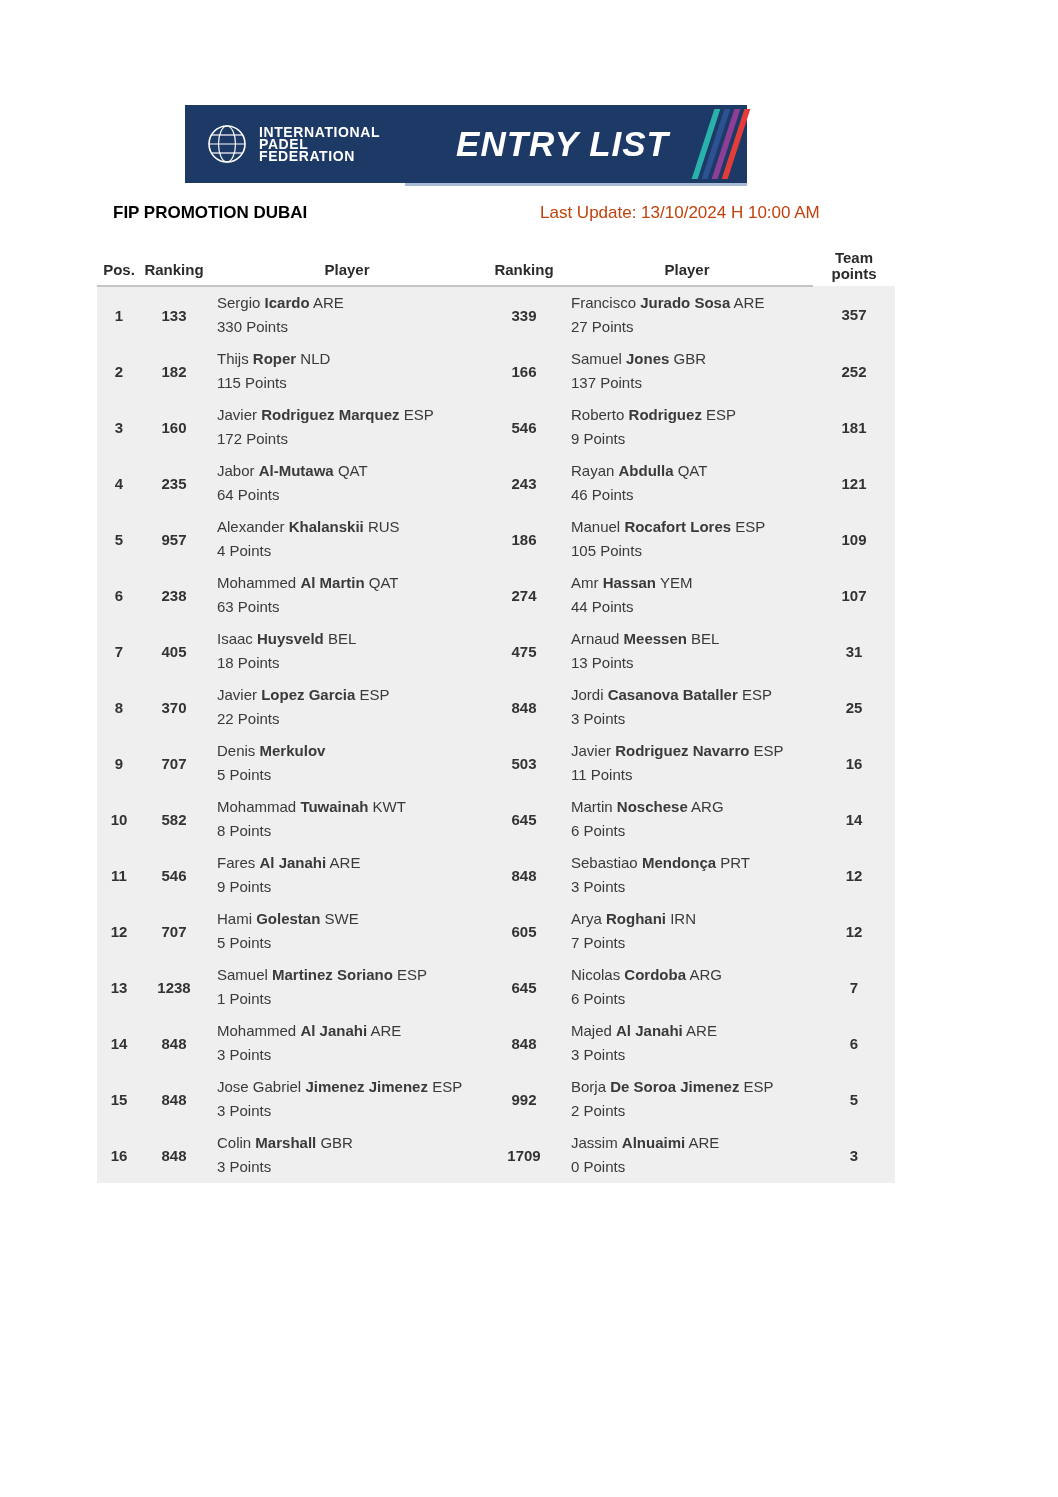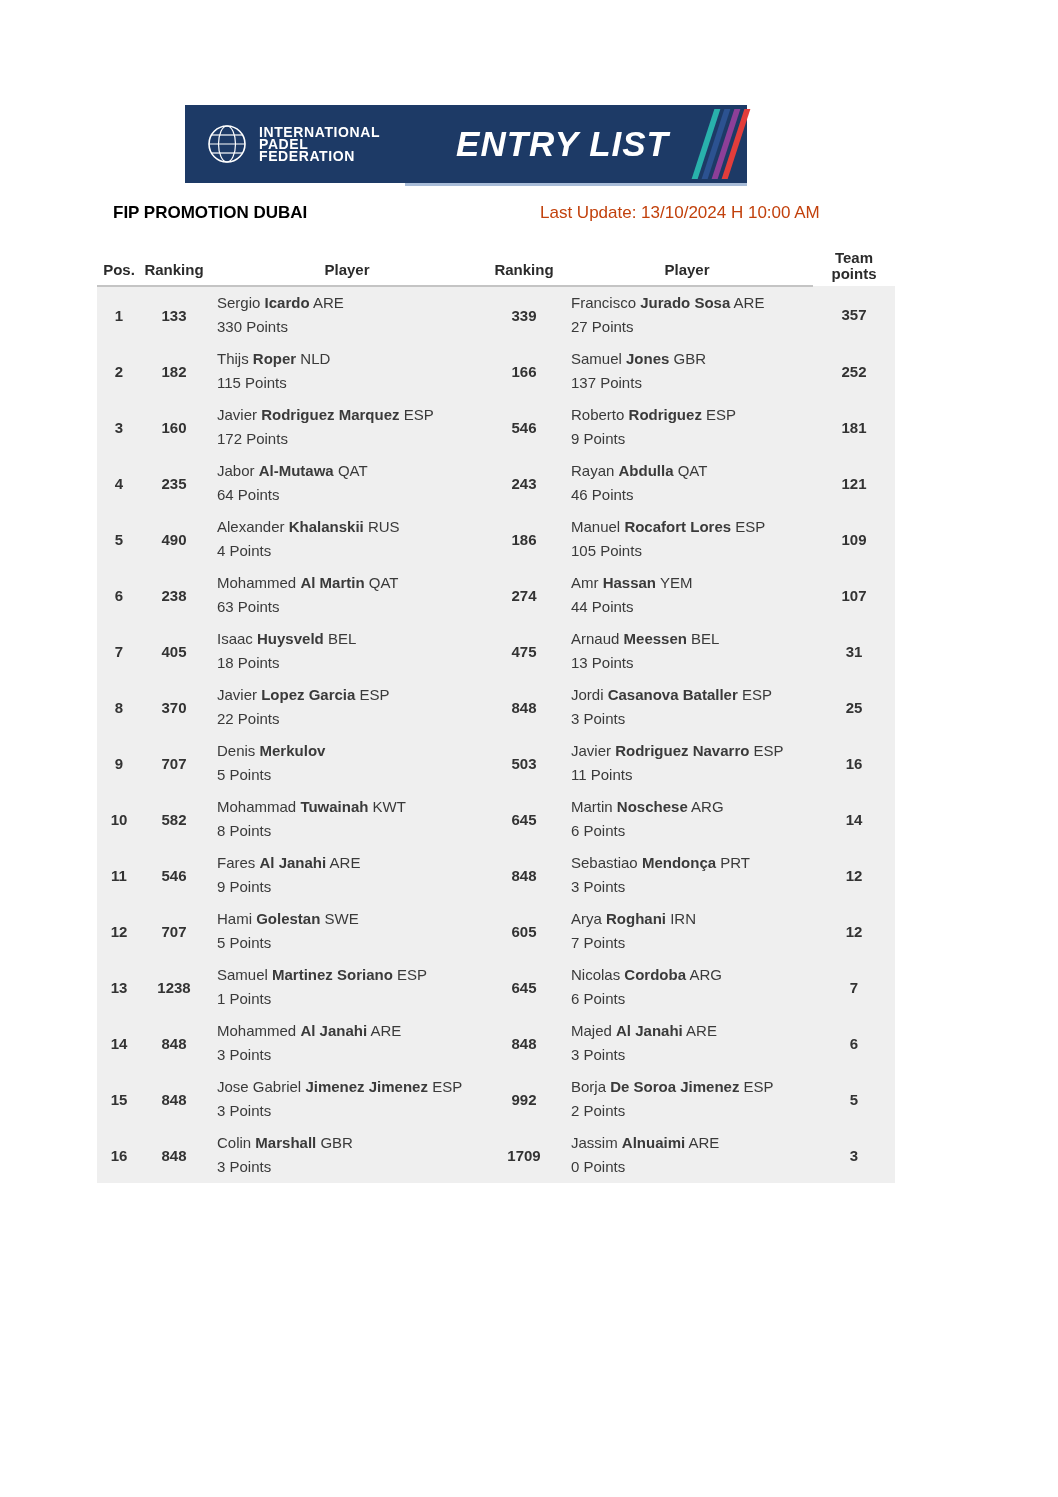--- a/index.html
+++ b/index.html
@@ -179,21 +179,21 @@
           <span class="p-last">Abdulla</span>
           <span class="p-country">QAT</span>
         </div>
         <div class="p-points">46 Points</div>
       </td>
       <td class="c-team">121</td>
     </tr>
 
     <tr class="data-row">
       <td class="c-pos">5</td>
-      <td class="c-rank">490</td>
+      <td class="c-rank">957</td>
       <td class="c-player">
         <div class="p-name">
           <span class="p-first">Alexander</span>
           <span class="p-last">Khalanskii</span>
           <span class="p-country">RUS</span>
         </div>
         <div class="p-points">4 Points</div>
       </td>
       <td class="c-rank">186</td>
       <td class="c-player">

